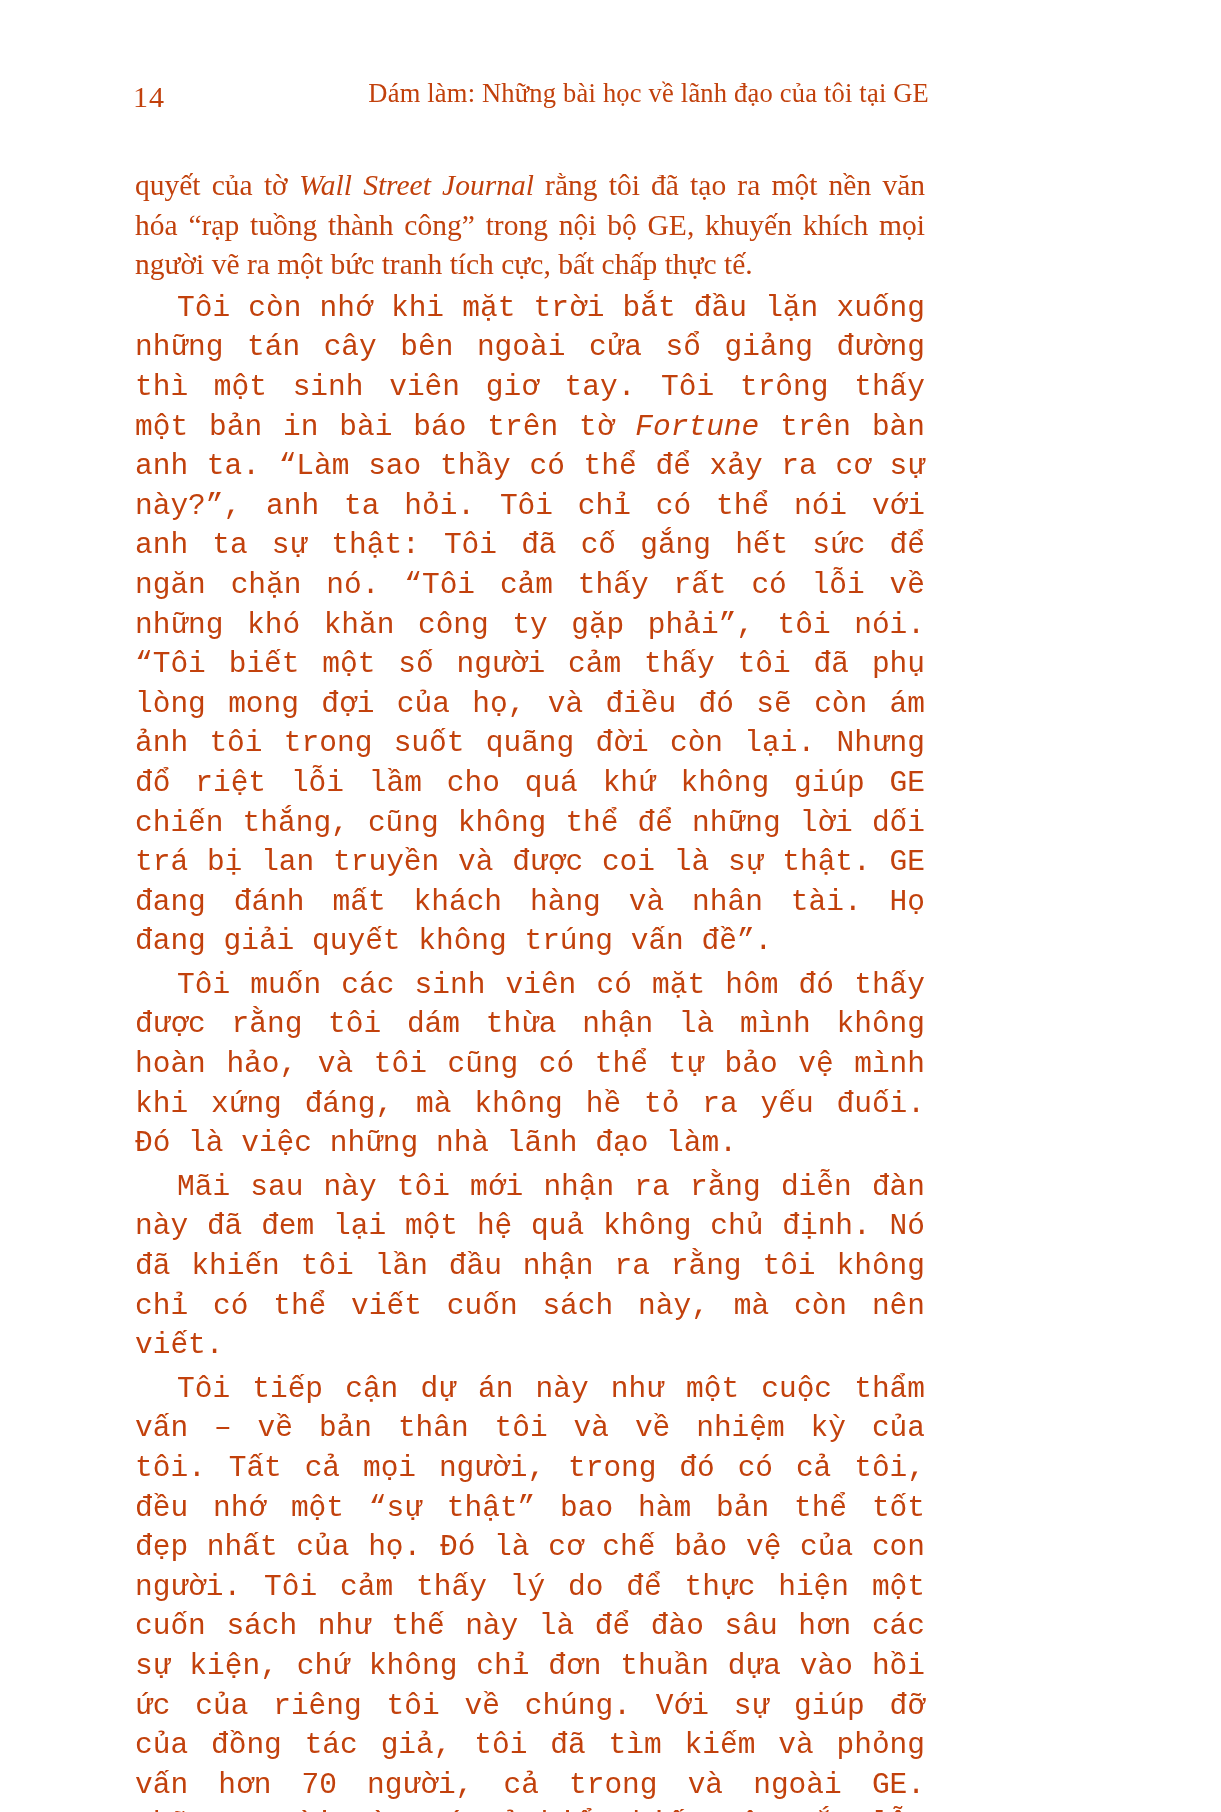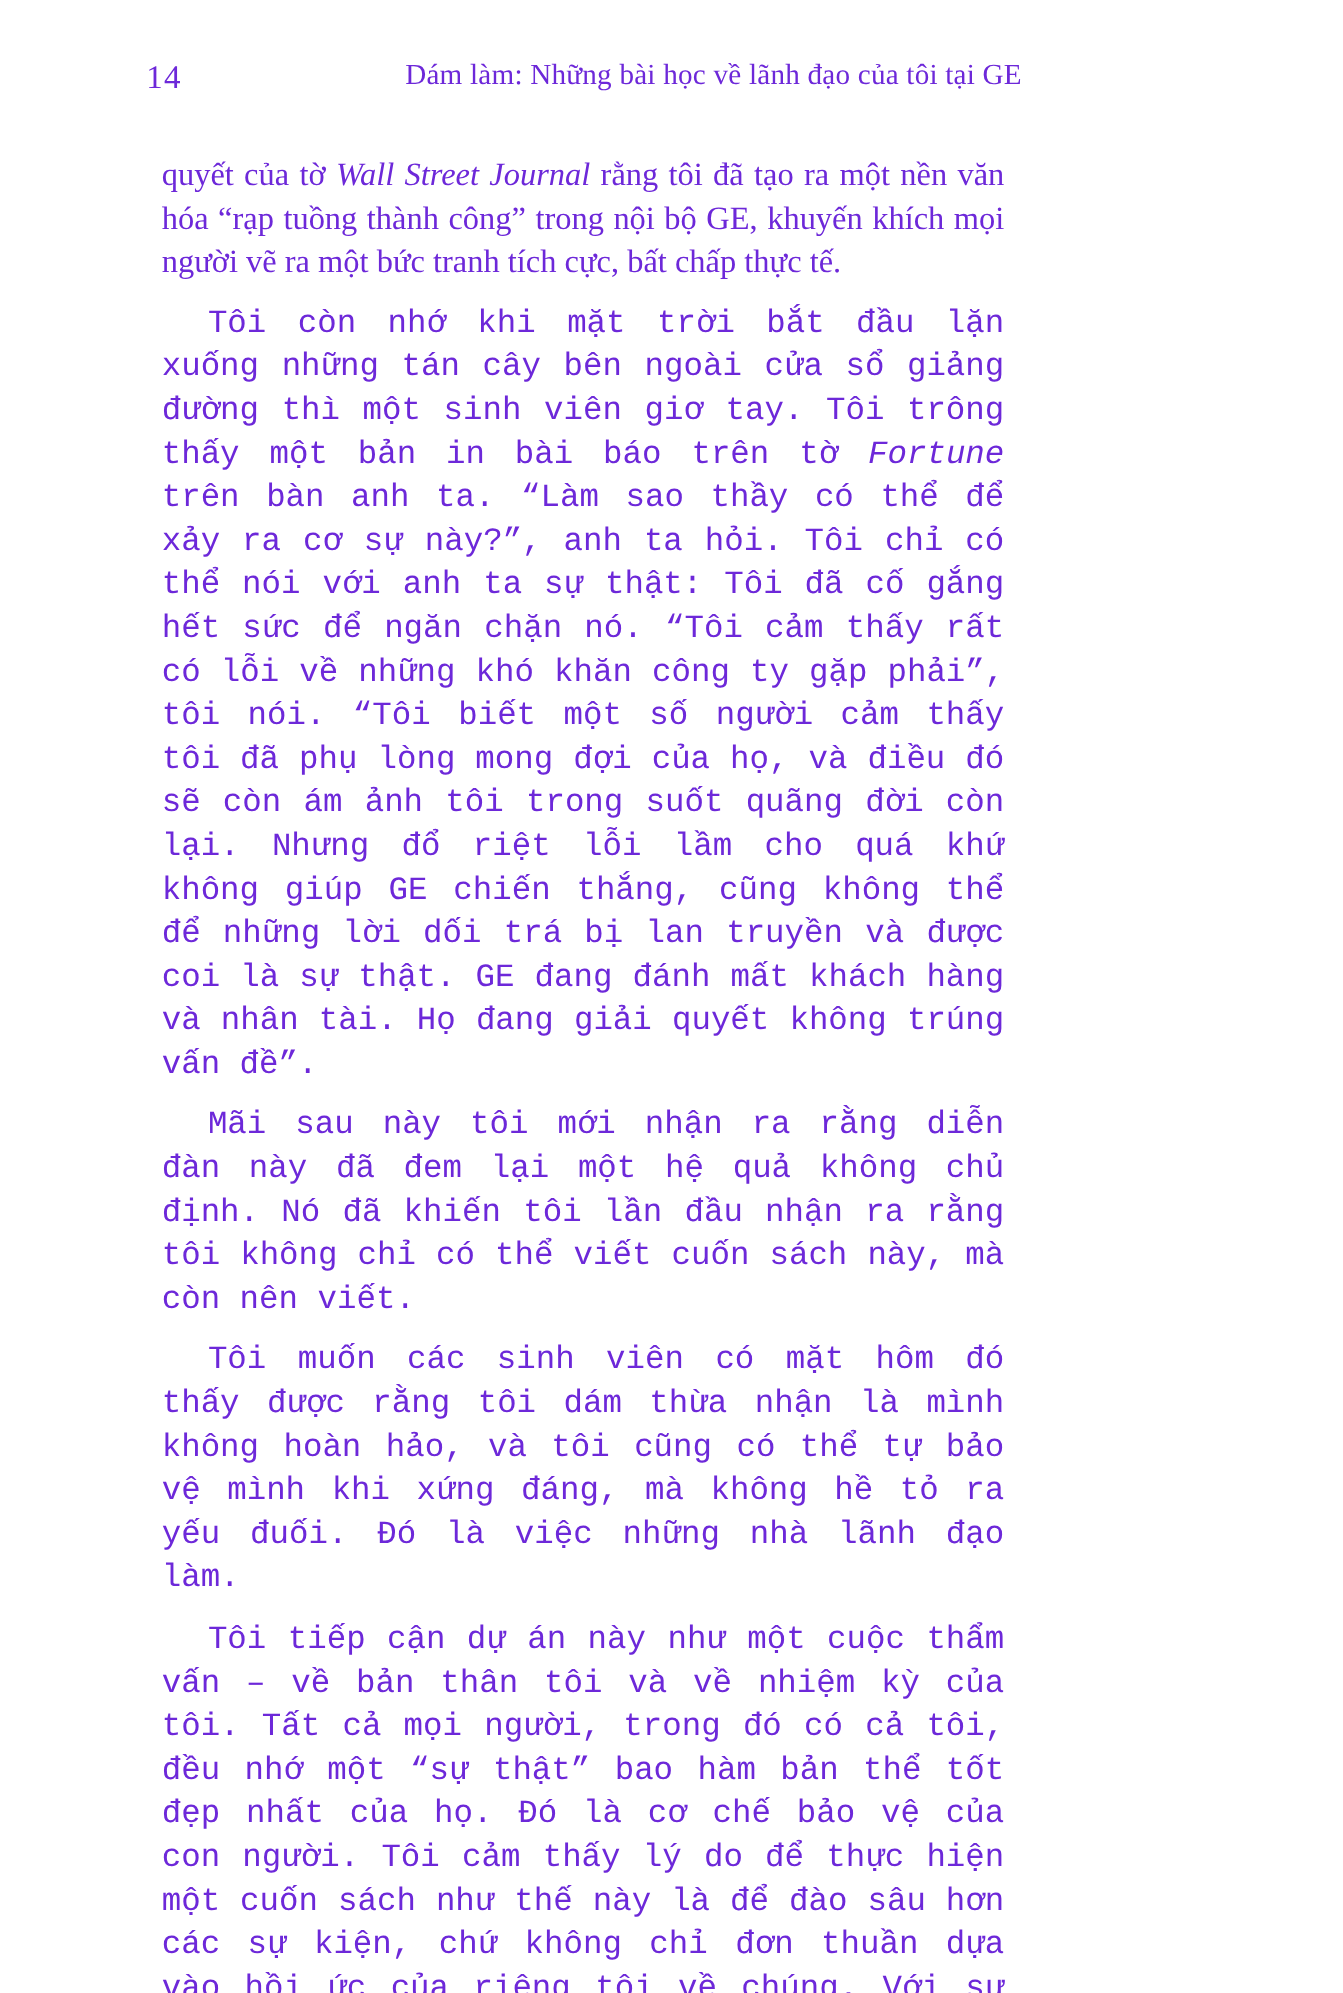--- a/index.html
+++ b/index.html
@@ -6,23 +6,23 @@
     margin: 0;
     padding: 0;
     background: #ffffff;
   }
   .page {
     position: relative;
     width: 1221px;
     height: 1812px;
     background: #ffffff;
     box-sizing: border-box;
-    padding: 52px 292px 0 131px;
+    padding: 78px 292px 0 131px;
     font-family: "Liberation Serif", "DejaVu Serif", serif;
-    color: #6d28d9;
+    color: #c2410c;
     overflow: hidden;
   }
   .page-header {
     position: relative;
     height: 40px;
   }
   .page-number {
     position: absolute;
     left: 2px;
     top: 2px;
@@ -35,21 +35,21 @@
     font-size: 26.5px;
     letter-spacing: 0.2px;
   }
   .page-body {
     margin-top: 48px;
     font-size: 29.5px;
     line-height: 39.6px;
     text-align: justify;
   }
   .para {
-    margin: 16px;
+    margin: 4px;
     padding: 0;
   }
   .para.indent {
     text-indent: 42px;
     font-family: Liberation Mono, monospace;
   }
   .italic {
     font-style: italic;
   }
 </style>
@@ -58,17 +58,17 @@
 
 <div class="page">
   <header class="page-header">
     <span class="page-number">14</span>
     <span class="running-title">Dám làm: Những bài học về lãnh đạo của tôi tại GE</span>
   </header>
 
   <main class="page-body">
       <p class="para"><span>quyết của tờ </span><span class="italic">Wall Street Journal</span><span> rằng tôi đã tạo ra một nền văn hóa “rạp tuồng thành công” trong nội bộ GE, khuyến khích mọi người vẽ ra một bức tranh tích cực, bất chấp thực tế.</span></p>
       <p class="para indent"><span>Tôi còn nhớ khi mặt trời bắt đầu lặn xuống những tán cây bên ngoài cửa sổ giảng đường thì một sinh viên giơ tay. Tôi trông thấy một bản in bài báo trên tờ </span><span class="italic">Fortune</span><span> trên bàn anh ta. “Làm sao thầy có thể để xảy ra cơ sự này?”, anh ta hỏi. Tôi chỉ có thể nói với anh ta sự thật: Tôi đã cố gắng hết sức để ngăn chặn nó. “Tôi cảm thấy rất có lỗi về những khó khăn công ty gặp phải”, tôi nói. “Tôi biết một số người cảm thấy tôi đã phụ lòng mong đợi của họ, và điều đó sẽ còn ám ảnh tôi trong suốt quãng đời còn lại. Nhưng đổ riệt lỗi lầm cho quá khứ không giúp GE chiến thắng, cũng không thể để những lời dối trá bị lan truyền và được coi là sự thật. GE đang đánh mất khách hàng và nhân tài. Họ đang giải quyết không trúng vấn đề”.</span></p>
+      <p class="para indent"><span>Tôi muốn các sinh viên có mặt hôm đó thấy được rằng tôi dám thừa nhận là mình không hoàn hảo, và tôi cũng có thể tự bảo vệ mình khi xứng đáng, mà không hề tỏ ra yếu đuối. Đó là việc những nhà lãnh đạo làm.</span></p>
       <p class="para indent"><span>Mãi sau này tôi mới nhận ra rằng diễn đàn này đã đem lại một hệ quả không chủ định. Nó đã khiến tôi lần đầu nhận ra rằng tôi không chỉ có thể viết cuốn sách này, mà còn nên viết.</span></p>
-      <p class="para indent"><span>Tôi muốn các sinh viên có mặt hôm đó thấy được rằng tôi dám thừa nhận là mình không hoàn hảo, và tôi cũng có thể tự bảo vệ mình khi xứng đáng, mà không hề tỏ ra yếu đuối. Đó là việc những nhà lãnh đạo làm.</span></p>
       <p class="para indent"><span>Tôi tiếp cận dự án này như một cuộc thẩm vấn – về bản thân tôi và về nhiệm kỳ của tôi. Tất cả mọi người, trong đó có cả tôi, đều nhớ một “sự thật” bao hàm bản thể tốt đẹp nhất của họ. Đó là cơ chế bảo vệ của con người. Tôi cảm thấy lý do để thực hiện một cuốn sách như thế này là để đào sâu hơn các sự kiện, chứ không chỉ đơn thuần dựa vào hồi ức của riêng tôi về chúng. Với sự giúp đỡ của đồng tác giả, tôi đã tìm kiếm và phỏng vấn hơn 70 người, cả trong và ngoài GE. Những người này có cả hiểu biết sâu sắc lẫn những ký ức để giúp cuốn sách này trở nên tốt hơn. Một số người còn kể những câu chuyện mà tôi không hề nhớ cho đến khi nghe lại. Những người khác sửa các chỗ sai sót. Quan trọng nhất, rất</span></p>
     </main>
 </div>
 
 </body></html>

